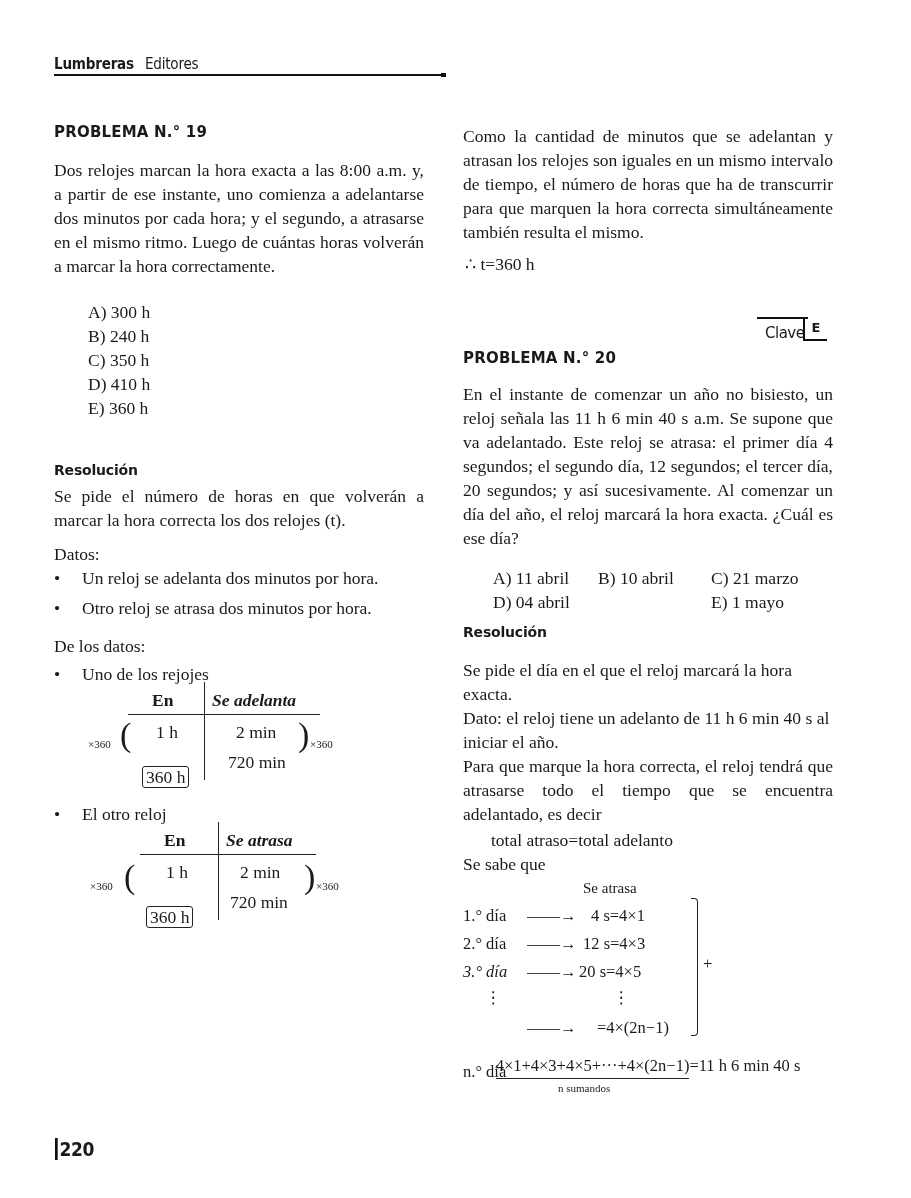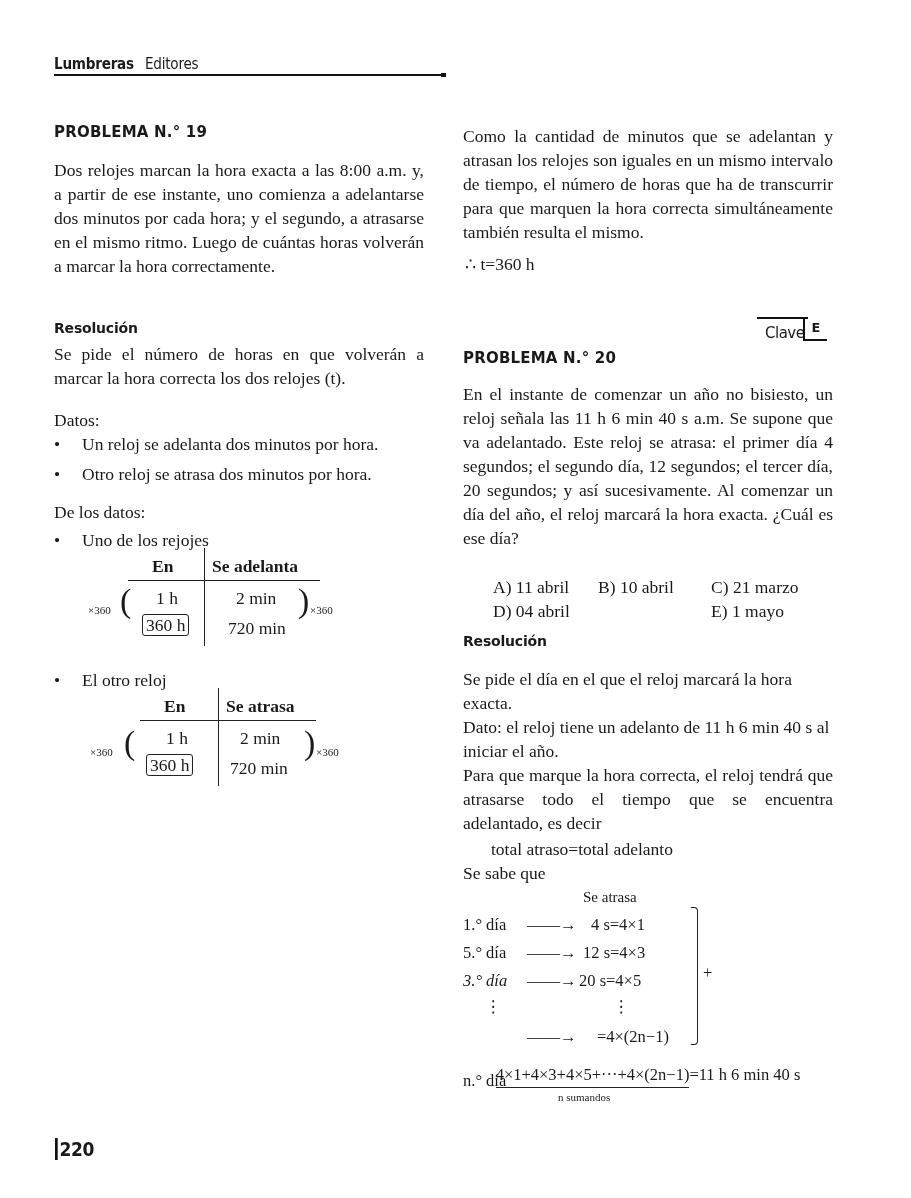--- a/index.html
+++ b/index.html
@@ -35,25 +35,25 @@
   }
   p { margin: 0; }
   .just { text-align: justify; }
   .opts { padding-left: 34px; }
   .bullet { display: flex; }
   .bullet .b { width: 28px; flex: none; }
   .bullet .t { flex: 1; }
 
   .tbl { position: relative; height: 96px; }
   .tbl .hdr-en { position: absolute; font-weight: bold; }
-  .tbl .hdr-se { position: absolute; font-weight: bold; }
+  .tbl .hdr-se { position: absolute; font-weight: bold; font-style: italic; }
   .tbl .hline { position: absolute; height: 1px; background: #222; }
   .tbl .vline { position: absolute; width: 1px; background: #222; }
   .tbl .cell { position: absolute; }
-  .tbl .circ { position: absolute; border: 1.2px solid #222; border-radius: 3px; padding: 0 3px; line-height: 20px; }
+  .tbl .circ { position: absolute; border: 1.2px solid #222; border-radius: 3px; padding: 0 3px; line-height: 20px; margin-top: 18px; }
   .tbl .mult { position: absolute; font-size: 11px; }
   .tbl .paren { position: absolute; font-size: 34px; line-height: 34px; font-weight: lighter; }
 
   .clave {
     position: absolute; right: 6px; top: 195px; width: 70px; height: 26px;
   }
   .clave .lbl {
     position: absolute; left: 0; top: 2px; border-top: 2px solid #111;
     font-family: "DejaVu Sans", "Liberation Sans", sans-serif; font-size: 15px; letter-spacing: -0.5px;
     padding: 2px 4px 0 8px;
@@ -91,25 +91,32 @@
 <div class="header">
   <span class="brand">Lumbreras</span>
   <span class="sub">Editores</span>
   <span class="dot"></span>
 </div>
 
 <div class="col col-left serif">
   <h2 class="ptitle">PROBLEMA N.° 19</h2>
   <p class="just" style="margin-top:14px;">Dos relojes marcan la hora exacta a las 8:00 a.m. y, a partir de ese instante, uno comienza a adelantarse dos minutos por cada hora; y el segundo, a atrasarse en el mismo ritmo. Luego de cuántas horas volverán a marcar la hora correctamente.</p>
 
+  <div class="opts" style="margin-top:22px;">
+    <div>A) 300 h</div>
+    <div>B) 240 h</div>
+    <div>C) 350 h</div>
+    <div>D) 410 h</div>
+    <div>E) 360 h</div>
+  </div>
 
   <h3 class="res-title" style="margin-top:38px;">Resolución</h3>
   <p class="just" style="margin-top:2px;">Se pide el número de horas en que volverán a marcar la hora correcta los dos relojes (t).</p>
 
-  <p style="margin-top:18px;">Datos:</p>
+  <p style="margin-top:10px;">Datos:</p>
   <div class="bullet">
     <span class="b">•</span>
     <span class="t just">Un reloj se adelanta dos minutos por hora.</span>
   </div>
   <div class="bullet" style="margin-top:6px;">
     <span class="b">•</span>
     <span class="t">Otro reloj se atrasa dos minutos por hora.</span>
   </div>
 
 
@@ -160,21 +167,21 @@
   <p style="margin-top:8px; padding-left:2px;">∴  t=360 h</p>
 
   <div class="clave">
     <span class="lbl">Clave</span>
     <span class="box">E</span>
   </div>
 
   <h2 class="ptitle" style="margin-top:70px;">PROBLEMA N.° 20</h2>
   <p class="just" style="margin-top:12px;">En el instante de comenzar un año no bisiesto, un reloj señala las 11 h 6 min 40 s a.m. Se supone que va adelantado. Este reloj se atrasa: el primer día 4 segundos; el segundo día, 12 segundos; el tercer día, 20 segundos; y así sucesivamente. Al comenzar un día del año, el reloj marcará la hora exacta. ¿Cuál es ese día?</p>
 
-  <div class="opts2" style="margin-top:25px;">
+  <div class="opts2" style="margin-top:16px;">
     <span>A) 11 abril</span>
     <span>B) 10 abril</span>
     <span>C) 21 marzo</span>
     <span>D) 04 abril</span>
     <span></span>
     <span>E) 1 mayo</span>
   </div>
 
   <h3 class="res-title" style="margin-top:6px;">Resolución</h3>
   <p style="margin-top:14px;">Se pide el día en el que el reloj marcará la hora exacta.</p>
@@ -183,21 +190,21 @@
   <p style="padding-left:28px; margin-top:2px;">total atraso=total adelanto</p>
   <p>Se sabe que</p>
 
   <div class="seq">
     <span class="val" style="left:120px; top:0; font-size:15px;">Se atrasa</span>
 
     <span class="row" style="top:28px;">1.° día</span>
     <span class="arrow" style="left:64px; top:28px;">——→</span>
     <span class="val" style="left:128px; top:28px;">4 s=4×1</span>
 
-    <span class="row" style="top:56px;">5.° día</span>
+    <span class="row" style="top:56px;">2.° día</span>
     <span class="arrow" style="left:64px; top:56px;">——→</span>
     <span class="val" style="left:120px; top:56px;">12 s=4×3</span>
 
     <span class="row" style="top:84px;font-style:italic;">3.° día</span>
     <span class="arrow" style="left:64px; top:84px;">——→</span>
     <span class="val" style="left:116px; top:84px;">20 s=4×5</span>
 
     <span class="row" style="left:22px; top:110px;">⋮</span>
     <span class="val" style="left:150px; top:110px;">⋮</span>
 

